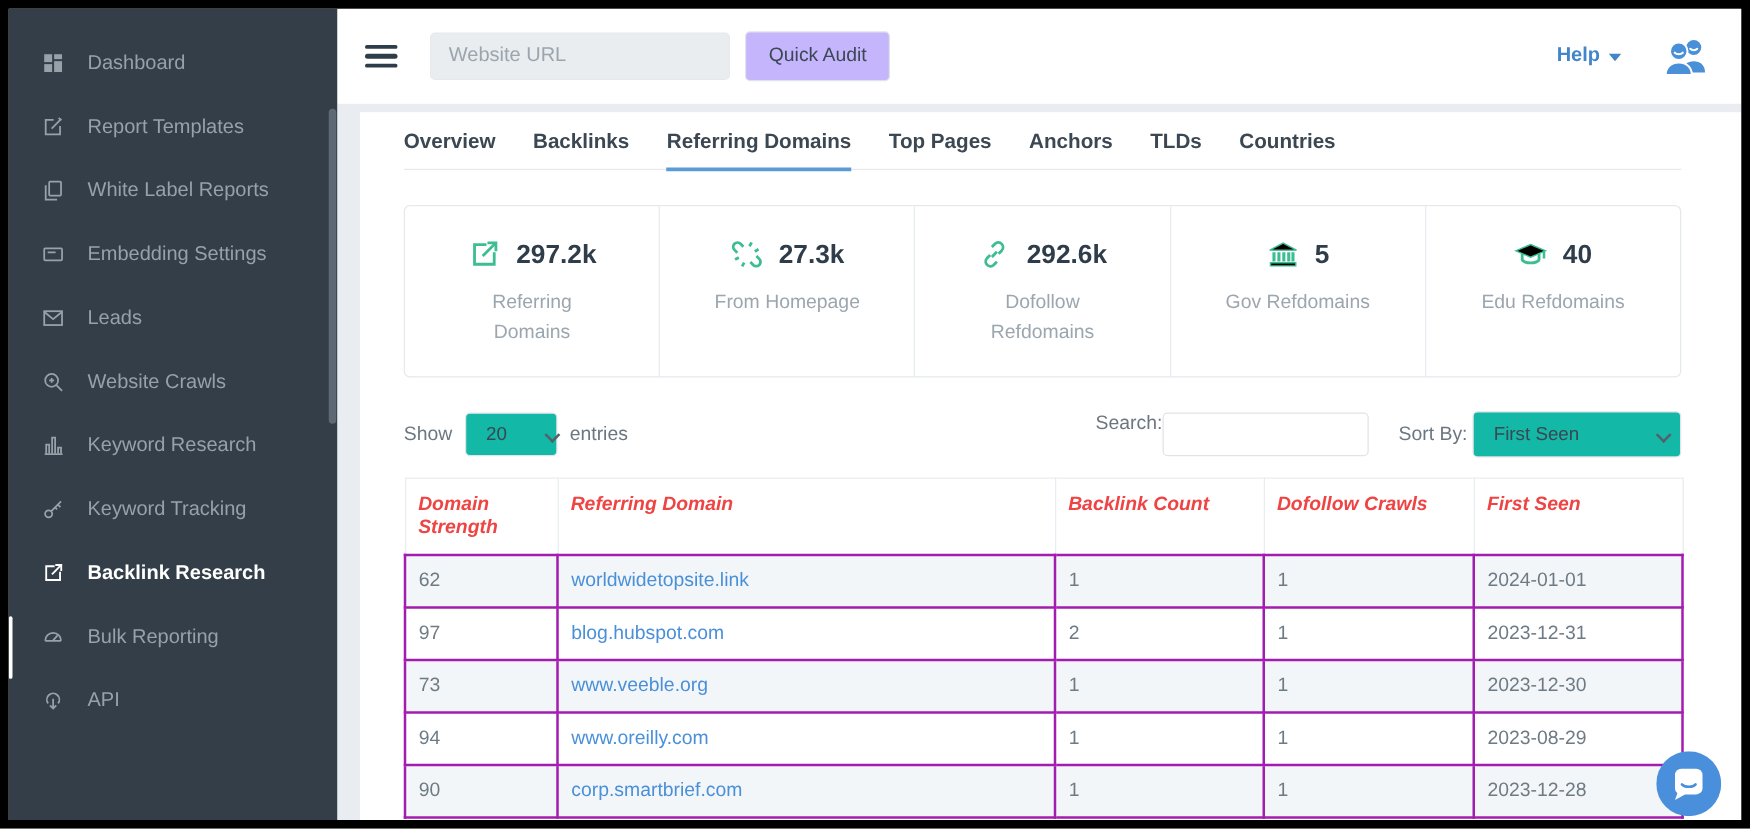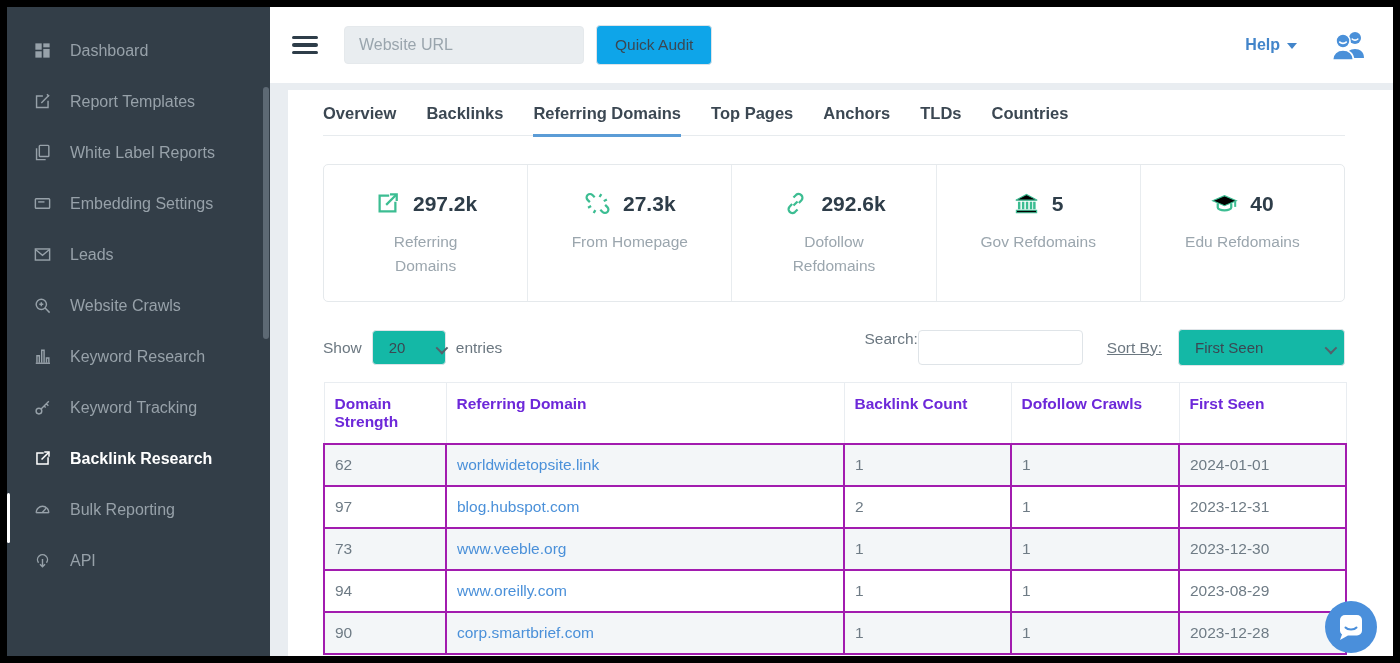--- a/index.html
+++ b/index.html
@@ -23,21 +23,21 @@
                        background:#5d6974; border-radius:3px; }
 
   
   .topbar { position:absolute; left:263px; right:0; top:0; height:76px; background:#fff;
             display:flex; align-items:center; padding:0 26px 0 22px; }
   .hamburger { width:26px; display:flex; flex-direction:column; gap:4px; cursor:pointer; margin-right:26px; }
   .hamburger span { display:block; height:3.5px; background:#2e3d49; border-radius:2px; }
   .url-input { width:240px; height:38px; background:#e9edf0; border:1px solid #e5e9ec; border-radius:4px;
                padding:0 14px; font-size:16px; color:#3b4752; font-family:inherit; }
   .url-input::placeholder { color:#9aa5ad; }
-  .quick-audit { margin-left:12px; height:40px; padding:0 18px; background:#0ea5e9; border:1px solid #dde3e8;
+  .quick-audit { margin-left:12px; height:40px; padding:0 18px; background:#c4b5fd; border:1px solid #dde3e8;
                  border-radius:4px; font-size:15.5px; color:#3b4752; font-family:inherit; cursor:pointer; }
   .topbar-right { margin-left:auto; display:flex; align-items:center; gap:34px; }
   .help { display:flex; align-items:center; gap:7px; color:#4285ca; font-weight:700; font-size:16px; cursor:pointer; }
   .help-caret { width:0; height:0; border-left:5px solid transparent; border-right:5px solid transparent;
                 border-top:6px solid #4285ca; margin-top:2px; }
   .people { cursor:pointer; }
 
   
   .gutter { position:absolute; left:263px; top:76px; bottom:0; width:18px; background:#e9edf1; }
   .topgap { position:absolute; left:281px; right:0; top:76px; height:7px; background:#e9edf1; }
@@ -64,26 +64,26 @@
   .select-wrap { position:relative; display:inline-block; }
   .select-wrap select { appearance:none; -webkit-appearance:none; font-family:inherit; font-size:15px; color:#3b4752;
                         border:1px solid #dfe4e8; border-radius:4px; background:#14b8a6; cursor:pointer; }
   .select-wrap::after { content:""; position:absolute; right:11px; top:50%; margin-top:-3px;
                         width:7px; height:7px; border-right:2px solid #54606a; border-bottom:2px solid #54606a;
                         transform:rotate(45deg) translateY(-2px); pointer-events:none; }
   .entries-select { width:74px; height:35px; padding:0 20px 0 16px; margin:0 10px; }
   .search-group { margin-left:auto; display:flex; align-items:flex-start; }
   .search-input { width:165px; height:35px; border:1px solid #dfe4e8; border-radius:4px; padding:0 10px;
                   font-size:15px; font-family:inherit; color:#3b4752; }
-  .sort-group { display:flex; align-items:center; gap:16px; margin-left:24px;text-decoration:underline; }
+  .sort-group { display:flex; align-items:center; gap:4px; margin-left:24px; }
   .sort-select { width:167px; height:37px; padding:0 28px 0 16px; }
 
   table.data { margin:16px 0 0 35px; width:1022px; border-collapse:collapse; table-layout:fixed; font-size:15.5px; }
-  .data th { text-align:left; vertical-align:top; padding:12px 10px; color:#6d28d9; font-weight:700;
-             border:1px solid #e9edf1; background:#fff; cursor:pointer; }
+  .data th { text-align:left; vertical-align:top; padding:12px 10px; color:#ef4444; font-weight:700;
+             border:1px solid #e9edf1; background:#fff; cursor:pointer;font-style:italic; }
   .data th .th-inner { display:flex; justify-content:space-between; align-items:flex-start; gap:4px; }
   .data th svg { flex:0 0 auto; margin-top:2px; }
   .data td { padding:11px 10px; color:#6e7b85; border:2px solid #a21caf; }
   .data tbody tr:nth-child(odd) td { background:#f3f6f8; }
   .data a { color:#4a90d9; text-decoration:none; cursor:pointer; }
 
   .chat-widget { position:absolute; left:1318px; top:594px; width:52px; height:52px; cursor:pointer; }
 
   .defs { position:absolute; width:0; height:0; overflow:hidden; }
 </style>

